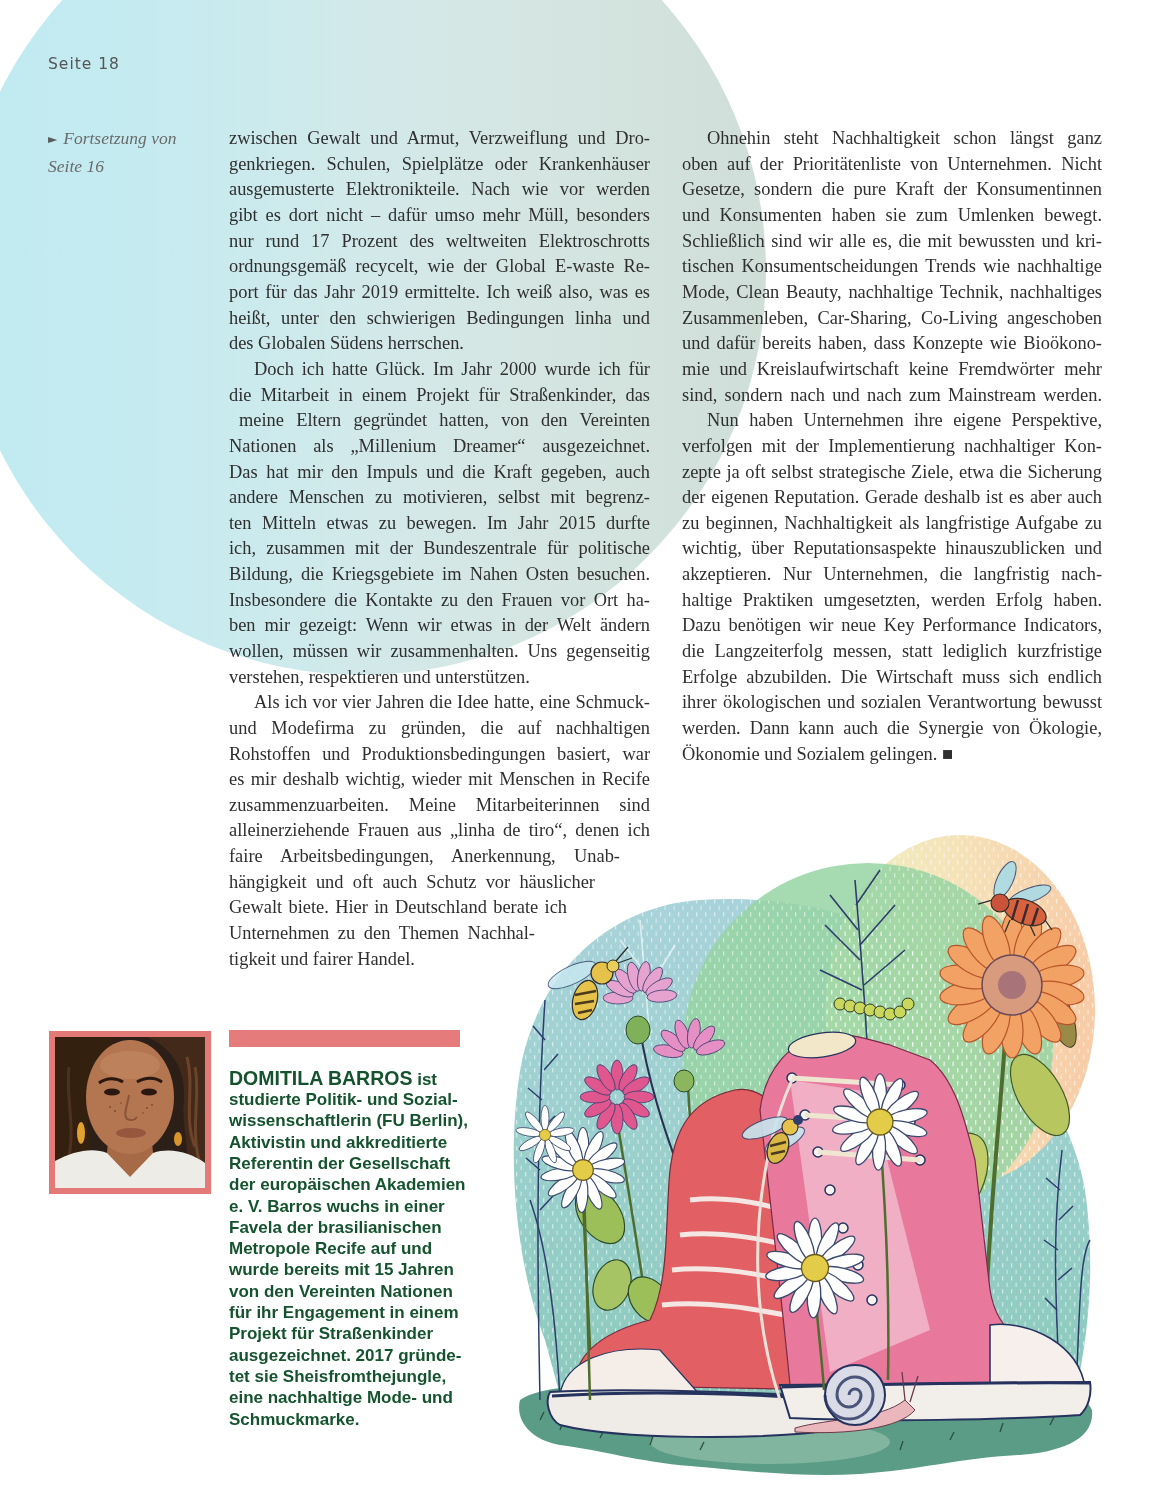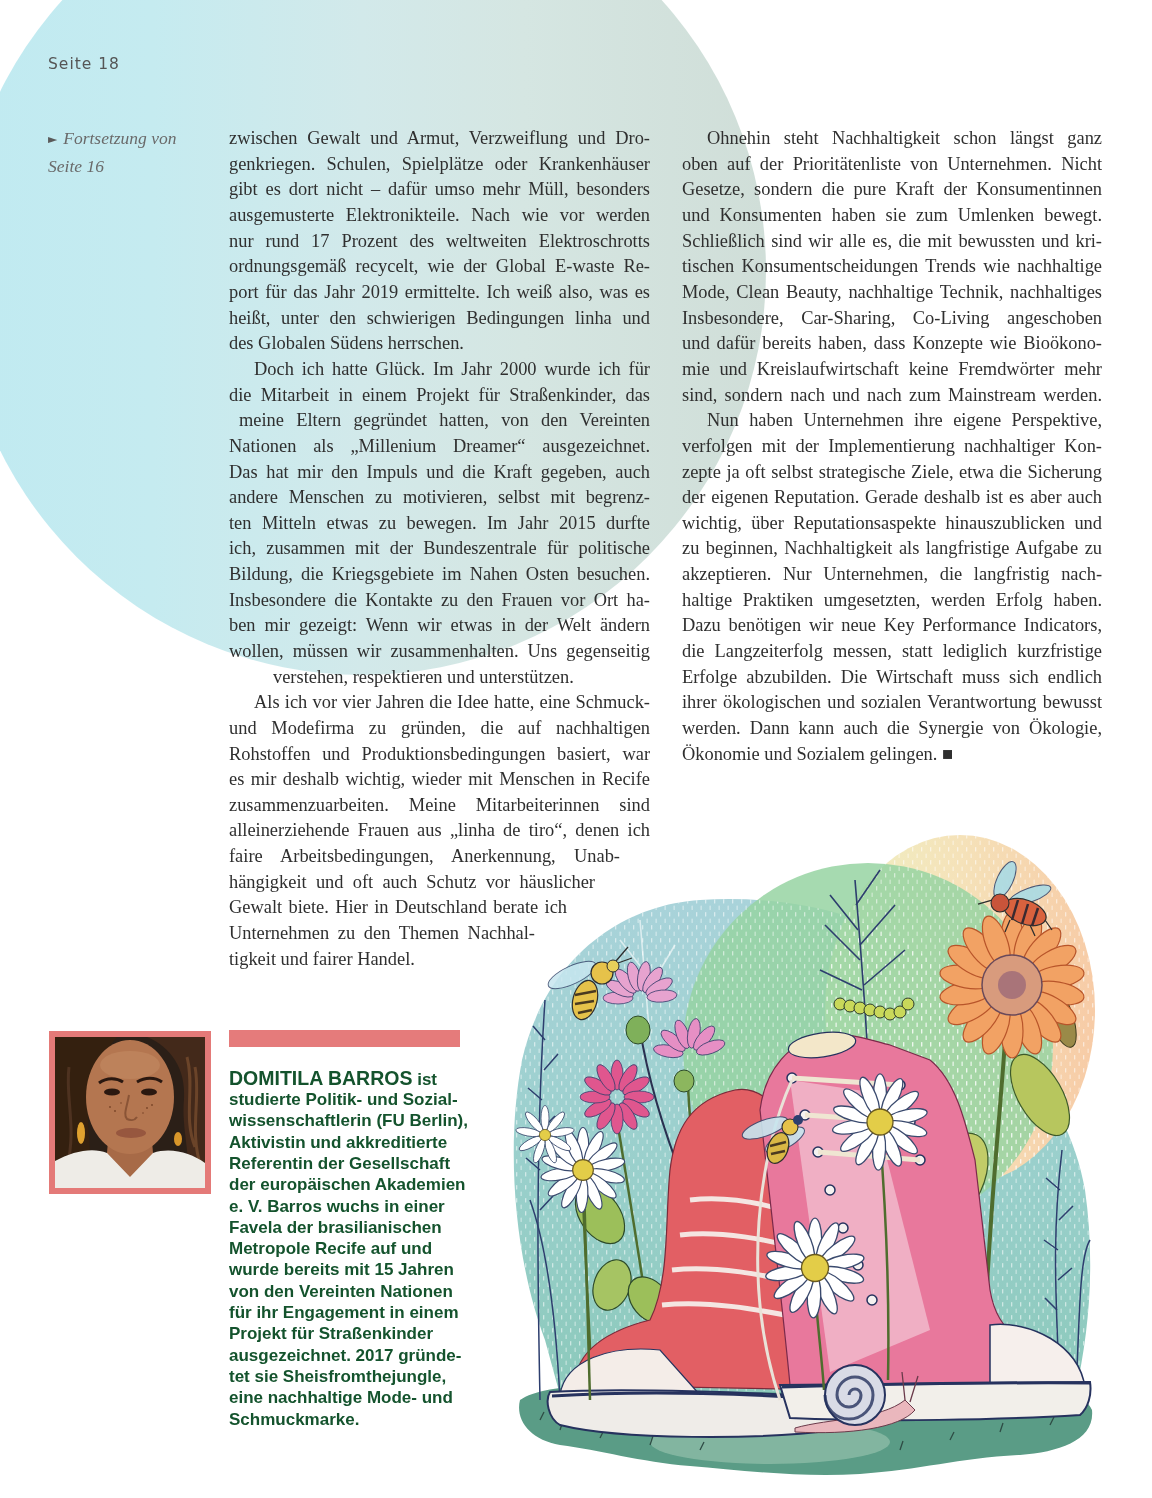--- a/index.html
+++ b/index.html
@@ -36,40 +36,40 @@
 <div class="page-label">Seite 18</div>
 
 <div class="side">
   <span class="sl"><span class="arrow">►</span><span>Fortsetzung von</span></span>
   <span class="sl">Seite 16</span>
 </div>
 
 <div class="col col1">
   <span class="ln" style="height: 25.65px;">zwischen Gewalt und Armut, Verzweiflung und Dro-</span>
   <span class="ln" style="height: 25.65px;">genkriegen. Schulen, Spielplätze oder Krankenhäuser</span>
+  <span class="ln" style="height: 25.65px;">ausgemusterte Elektronikteile. Nach wie vor werden</span>
   <span class="ln" style="height: 25.65px;">gibt es dort nicht – dafür umso mehr Müll, besonders</span>
-  <span class="ln" style="height: 25.65px;">ausgemusterte Elektronikteile. Nach wie vor werden</span>
   <span class="ln" style="height: 25.65px;">nur rund 17 Prozent des weltweiten Elektroschrotts</span>
   <span class="ln" style="height: 25.65px;">ordnungsgemäß recycelt, wie der Global E-waste Re-</span>
   <span class="ln" style="height: 25.65px;">port für das Jahr 2019 ermittelte. Ich weiß also, was es</span>
   <span class="ln" style="height: 25.65px;">heißt, unter den schwierigen Bedingungen linha und</span>
   <span class="ln last" style="height: 25.65px;">des Globalen Südens herrschen.</span>
   <span class="ln ind" style="height: 25.65px;">Doch ich hatte Glück. Im Jahr 2000 wurde ich für</span>
   <span class="ln" style="height: 25.65px;">die Mitarbeit in einem Projekt für Straßenkinder, das</span>
   <span class="ln" style="height: 25.65px; margin-left: 10px;">meine Eltern gegründet hatten, von den Vereinten</span>
   <span class="ln" style="height: 25.65px;">Nationen als „Millenium Dreamer“ ausgezeichnet.</span>
   <span class="ln" style="height: 25.65px;">Das hat mir den Impuls und die Kraft gegeben, auch</span>
   <span class="ln" style="height: 25.65px;">andere Menschen zu motivieren, selbst mit begrenz-</span>
   <span class="ln" style="height: 25.65px;">ten Mitteln etwas zu bewegen. Im Jahr 2015 durfte</span>
   <span class="ln" style="height: 25.65px;">ich, zusammen mit der Bundeszentrale für politische</span>
   <span class="ln" style="height: 25.65px;">Bildung, die Kriegsgebiete im Nahen Osten besuchen.</span>
   <span class="ln" style="height: 25.65px;">Insbesondere die Kontakte zu den Frauen vor Ort ha-</span>
   <span class="ln" style="height: 25.65px;">ben mir gezeigt: Wenn wir etwas in der Welt ändern</span>
   <span class="ln" style="height: 25.65px;">wollen, müssen wir zusammenhalten. Uns gegenseitig</span>
-  <span class="ln last" style="height: 25.65px; margin-left: 44px;">verstehen, respektieren und unterstützen.</span>
+  <span class="ln last" style="height: 25.65px;">verstehen, respektieren und unterstützen.</span>
   <span class="ln ind" style="height: 25.65px;">Als ich vor vier Jahren die Idee hatte, eine Schmuck-</span>
   <span class="ln" style="height: 25.65px;">und Modefirma zu gründen, die auf nachhaltigen</span>
   <span class="ln" style="height: 25.65px;">Rohstoffen und Produktionsbedingungen basiert, war</span>
   <span class="ln" style="height: 25.65px;">es mir deshalb wichtig, wieder mit Menschen in Recife</span>
   <span class="ln" style="height: 25.65px;">zusammenzuarbeiten. Meine Mitarbeiterinnen sind</span>
   <span class="ln" style="height: 25.65px;">alleinerziehende Frauen aus „linha de tiro“, denen ich</span>
   <span class="ln w1" style="height: 25.65px;">faire Arbeitsbedingungen, Anerkennung, Unab-</span>
   <span class="ln w2" style="height: 25.65px;">hängigkeit und oft auch Schutz vor häuslicher</span>
   <span class="ln w3" style="height: 25.65px;">Gewalt biete. Hier in Deutschland berate ich</span>
   <span class="ln w4" style="height: 25.65px;">Unternehmen zu den Themen Nachhal-</span>
@@ -77,30 +77,30 @@
 </div>
 
 <div class="col col2">
   <span class="ln ind" style="height: 25.65px;">Ohnehin steht Nachhaltigkeit schon längst ganz</span>
   <span class="ln" style="height: 25.65px;">oben auf der Prioritätenliste von Unternehmen. Nicht</span>
   <span class="ln" style="height: 25.65px;">Gesetze, sondern die pure Kraft der Konsumentinnen</span>
   <span class="ln" style="height: 25.65px;">und Konsumenten haben sie zum Umlenken bewegt.</span>
   <span class="ln" style="height: 25.65px;">Schließlich sind wir alle es, die mit bewussten und kri-</span>
   <span class="ln" style="height: 25.65px;">tischen Konsumentscheidungen Trends wie nachhaltige</span>
   <span class="ln" style="height: 25.65px;">Mode, Clean Beauty, nachhaltige Technik, nachhaltiges</span>
-  <span class="ln" style="height: 25.65px;">Insbesondere, Car-Sharing, Co-Living angeschoben</span>
+  <span class="ln" style="height: 25.65px;">Zusammenleben, Car-Sharing, Co-Living angeschoben</span>
   <span class="ln" style="height: 25.65px;">und dafür bereits haben, dass Konzepte wie Bioökono-</span>
   <span class="ln" style="height: 25.65px;">mie und Kreislaufwirtschaft keine Fremdwörter mehr</span>
   <span class="ln" style="height: 25.65px;">sind, sondern nach und nach zum Mainstream werden.</span>
   <span class="ln ind" style="height: 25.65px;">Nun haben Unternehmen ihre eigene Perspektive,</span>
   <span class="ln" style="height: 25.65px;">verfolgen mit der Implementierung nachhaltiger Kon-</span>
   <span class="ln" style="height: 25.65px;">zepte ja oft selbst strategische Ziele, etwa die Sicherung</span>
   <span class="ln" style="height: 25.65px;">der eigenen Reputation. Gerade deshalb ist es aber auch</span>
+  <span class="ln" style="height: 25.65px;">zu beginnen, Nachhaltigkeit als langfristige Aufgabe zu</span>
   <span class="ln" style="height: 25.65px;">wichtig, über Reputationsaspekte hinauszublicken und</span>
-  <span class="ln" style="height: 25.65px;">zu beginnen, Nachhaltigkeit als langfristige Aufgabe zu</span>
   <span class="ln" style="height: 25.65px;">akzeptieren. Nur Unternehmen, die langfristig nach-</span>
   <span class="ln" style="height: 25.65px;">haltige Praktiken umgesetzten, werden Erfolg haben.</span>
   <span class="ln" style="height: 25.65px;">Dazu benötigen wir neue Key Performance Indicators,</span>
   <span class="ln" style="height: 25.65px;">die Langzeiterfolg messen, statt lediglich kurzfristige</span>
   <span class="ln" style="height: 25.65px;">Erfolge abzubilden. Die Wirtschaft muss sich endlich</span>
   <span class="ln" style="height: 25.65px;">ihrer ökologischen und sozialen Verantwortung bewusst</span>
   <span class="ln" style="height: 25.65px;">werden. Dann kann auch die Synergie von Ökologie,</span>
   <span class="ln last" style="height: 25.65px;">Ökonomie und Sozialem gelingen. ■</span>
 </div>
 

